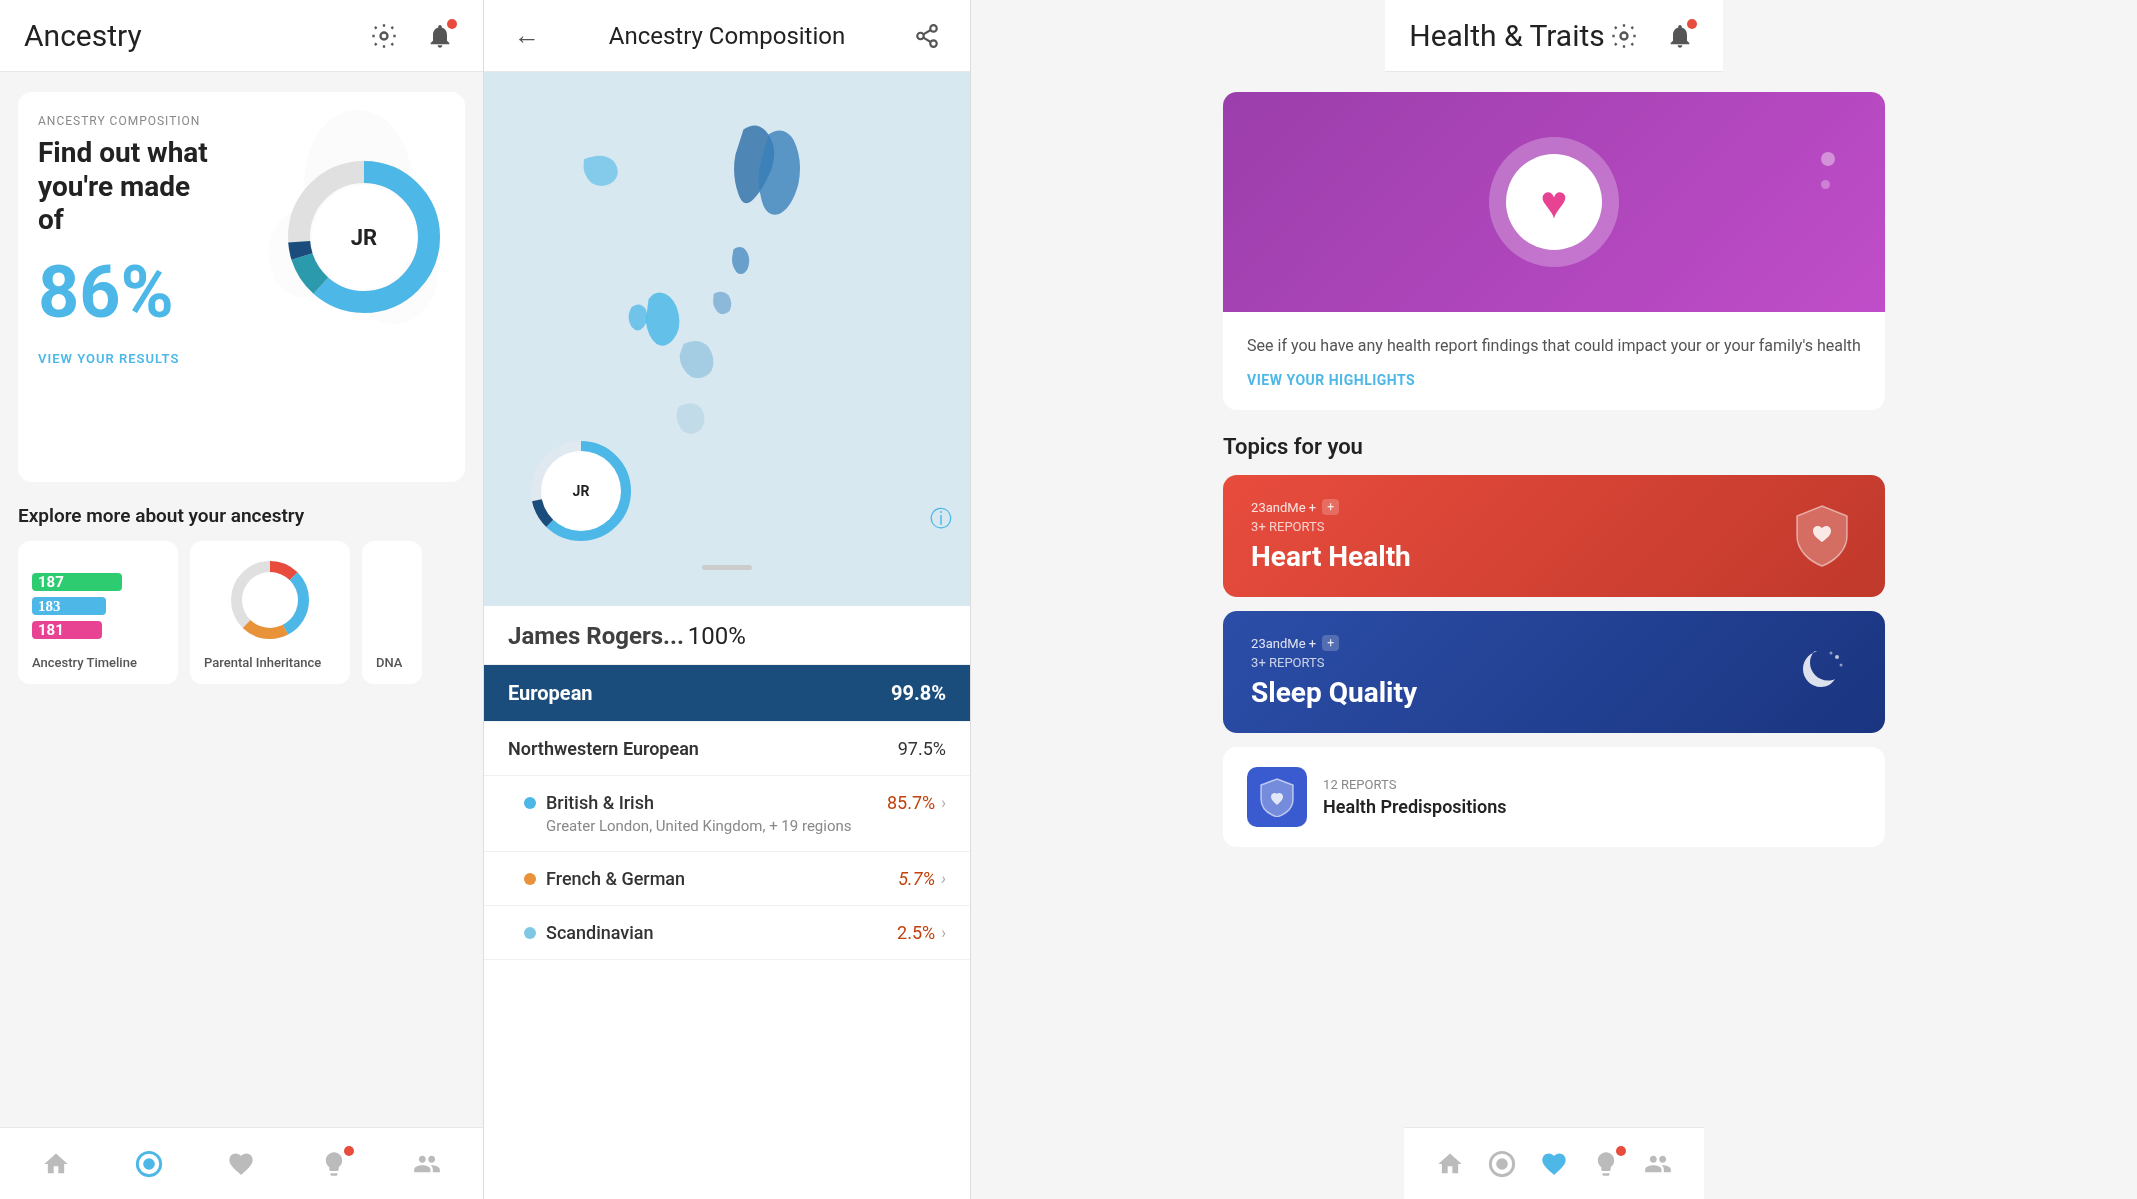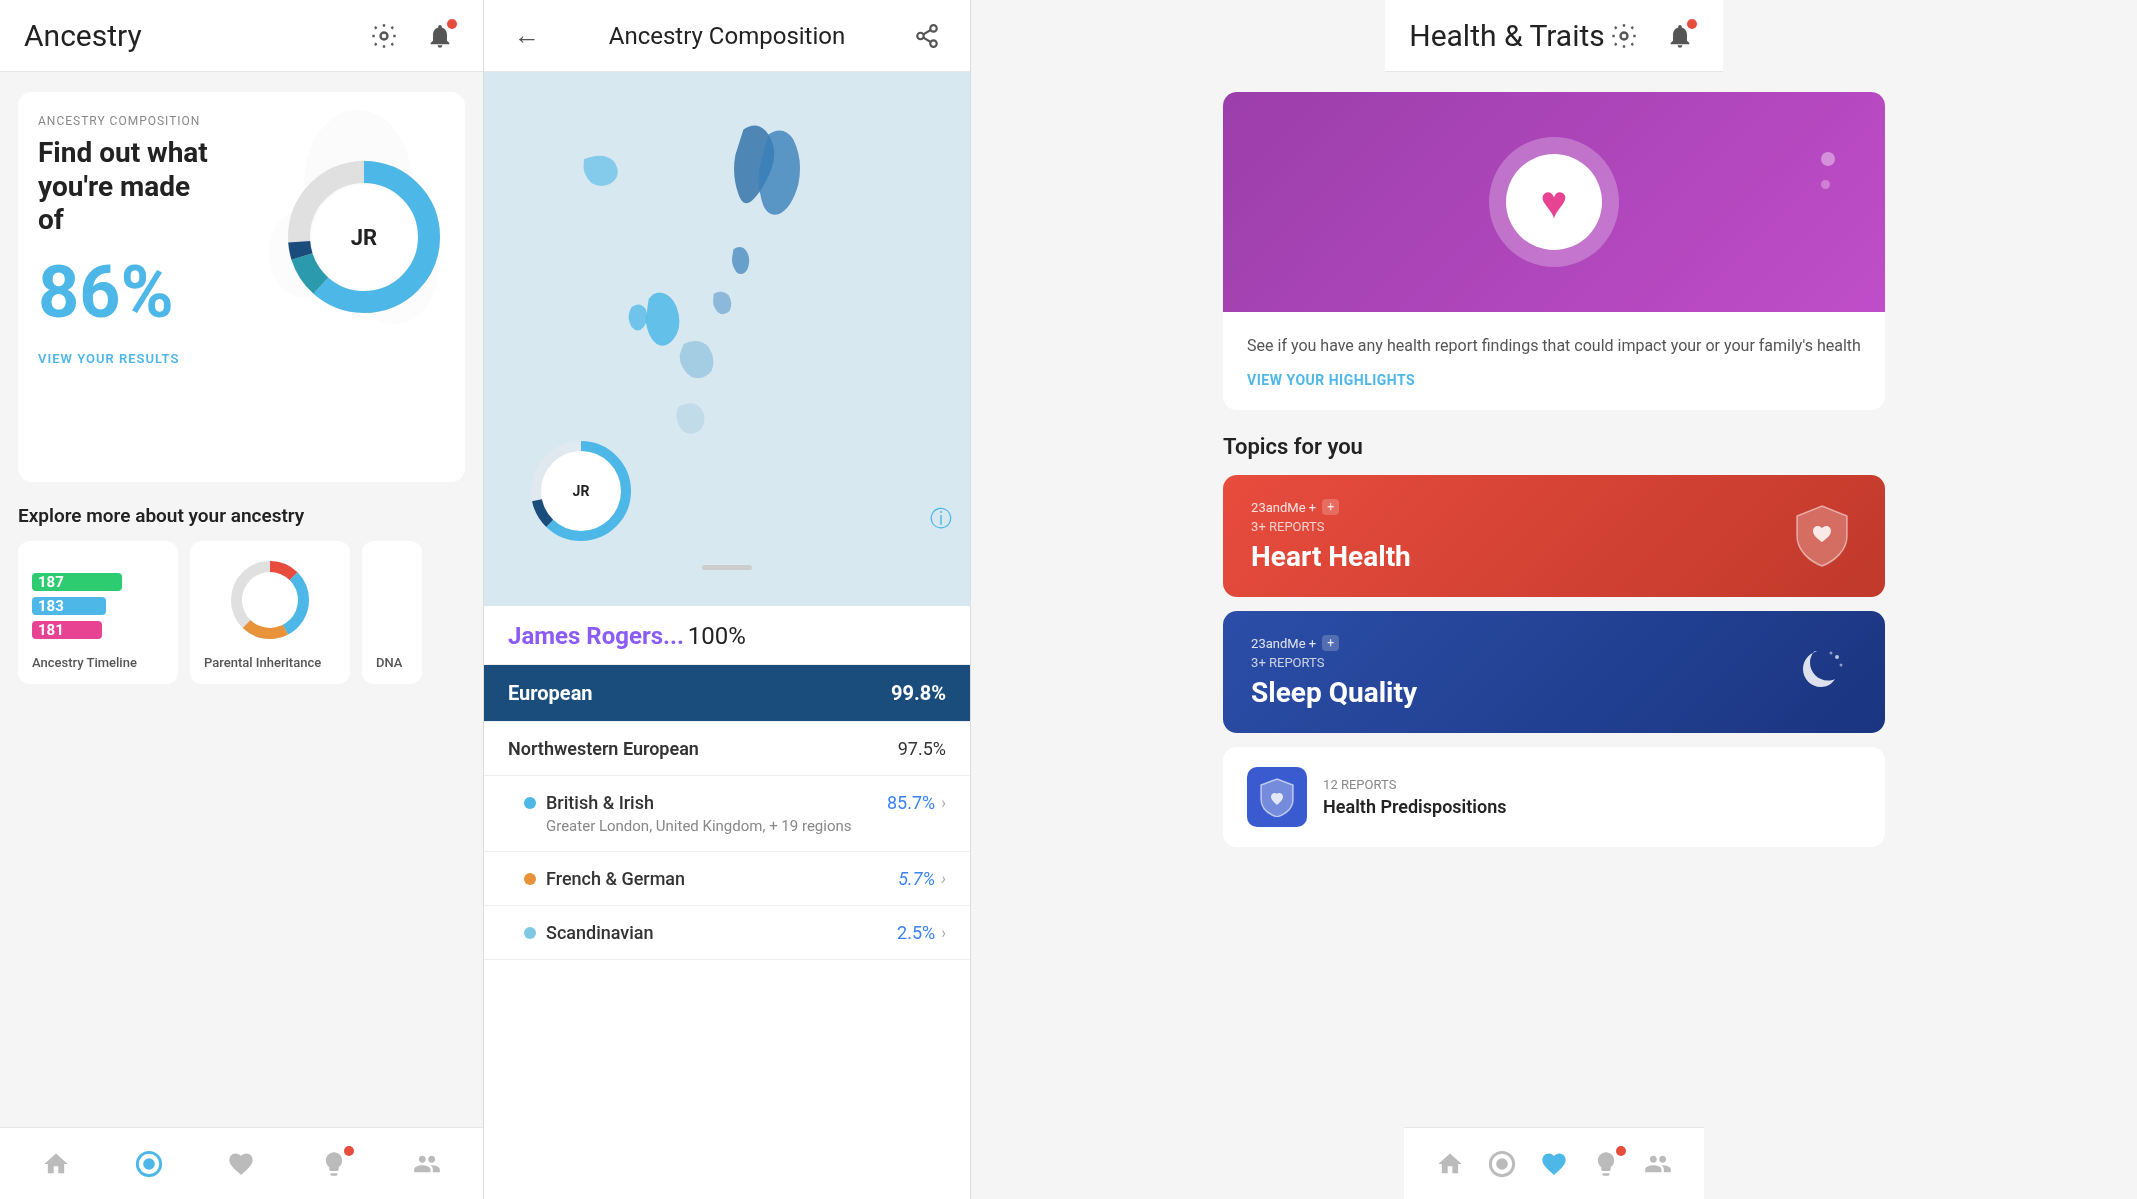--- a/index.html
+++ b/index.html
@@ -287,21 +287,21 @@
       border-radius: 3px;
     }
     .user-label-area {
       padding: 16px 24px 14px 24px;
       border-bottom: 1px solid #eee;
       background: #fff;
     }
     .user-label-name {
       font-size: 24px;
       font-weight: 700;
-      color: #8b5cf6;
+      color: #404040;
     }
     .user-label-pct {
       font-size: 24px;
       font-weight: 400;
       color: #222;
     }
 
     
     .ancestry-list {
       flex: 1;
@@ -362,21 +362,21 @@
     }
     .detail-dot.orange { background: #e8923a; }
     .detail-dot.light-blue { background: #7ec8e3; }
     .detail-name {
       font-size: 18px;
       color: #333;
       font-weight: 500;
     }
     .detail-pct {
       font-size: 18px;
-      color: #3b82f6;
+      color: #c2410c;
       text-align: right;
     }
     .detail-chevron {
       font-size: 16px;
       color: #aaa;
       margin-left: 6px;
     }
     .detail-sub {
       font-size: 15px;
       color: #888;
@@ -665,21 +665,21 @@
     </div>
 
     <div class="explore-title">Explore more about your ancestry</div>
     <div class="explore-cards">
 
       <div class="explore-card">
         <div class="timeline-bars">
           <div class="tbar" style="background:#2ecc71; width:90px;">
             <span class="tbar-label">187</span>
           </div>
-          <div class="tbar" style="background:#4db8e8; width:74px;">
+          <div class="tbar" style="background:#4db8e8; width:74px;font-family:Liberation Serif, serif;">
             <span class="tbar-label">183</span>
           </div>
           <div class="tbar" style="background:#e84393; width:70px;">
             <span class="tbar-label">181</span>
           </div>
         </div>
         <div class="explore-card-label">Ancestry Timeline</div>
       </div>
 
       <div class="explore-card">

